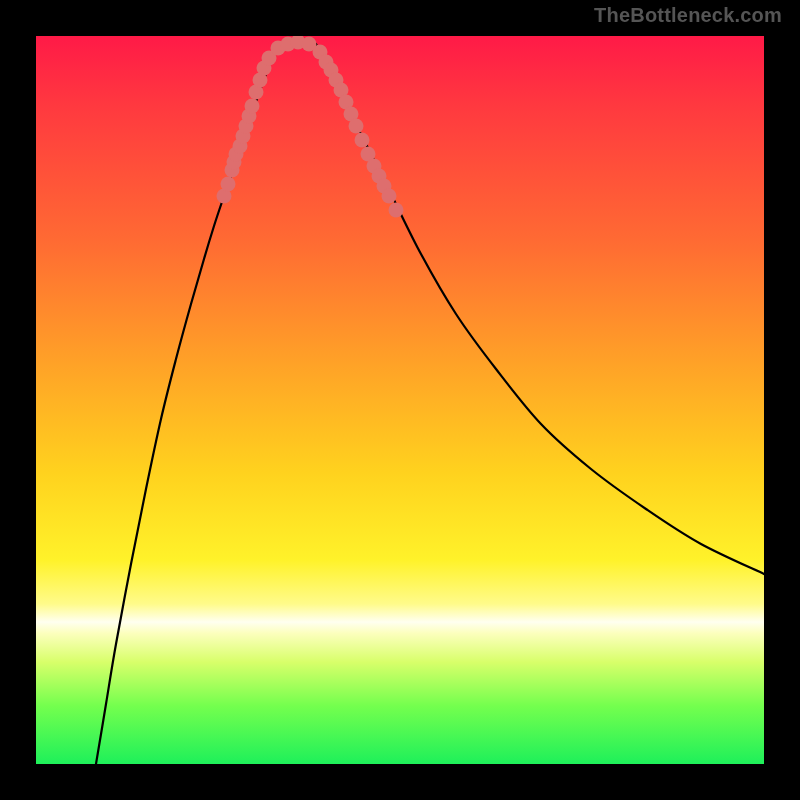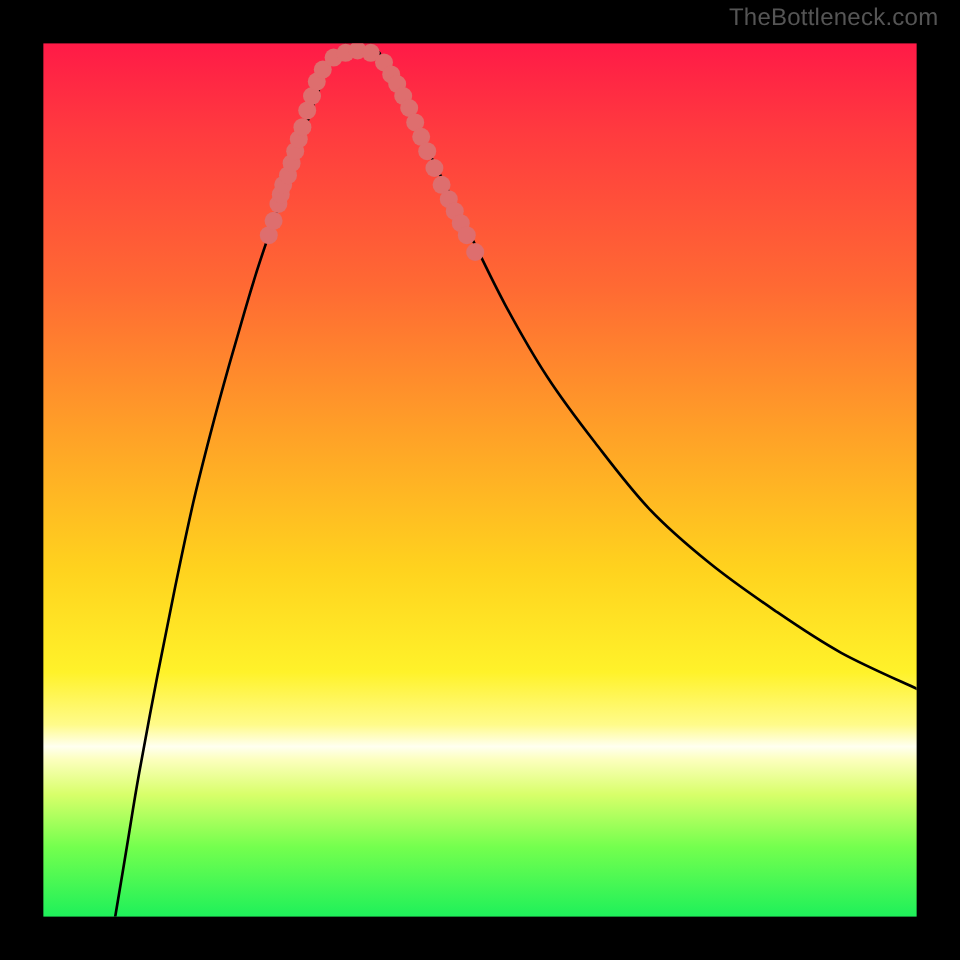--- a/index.html
+++ b/index.html
@@ -48,21 +48,21 @@
       #74ff4e 92%,
       #1ef05a 100%
     );
   }
   .watermark {
     position: absolute;
     top: 4px;
     right: 18px;
     font-family: Arial, Helvetica, sans-serif;
     font-size: 20px;
-    font-weight: 400;
+    font-weight: 700;
     color: #555;
     letter-spacing: 0.2px;
     user-select: none;
   }
   svg.curves {
     position: absolute;
     left: 0;
     top: 0;
     width: 100%;
     height: 100%;

